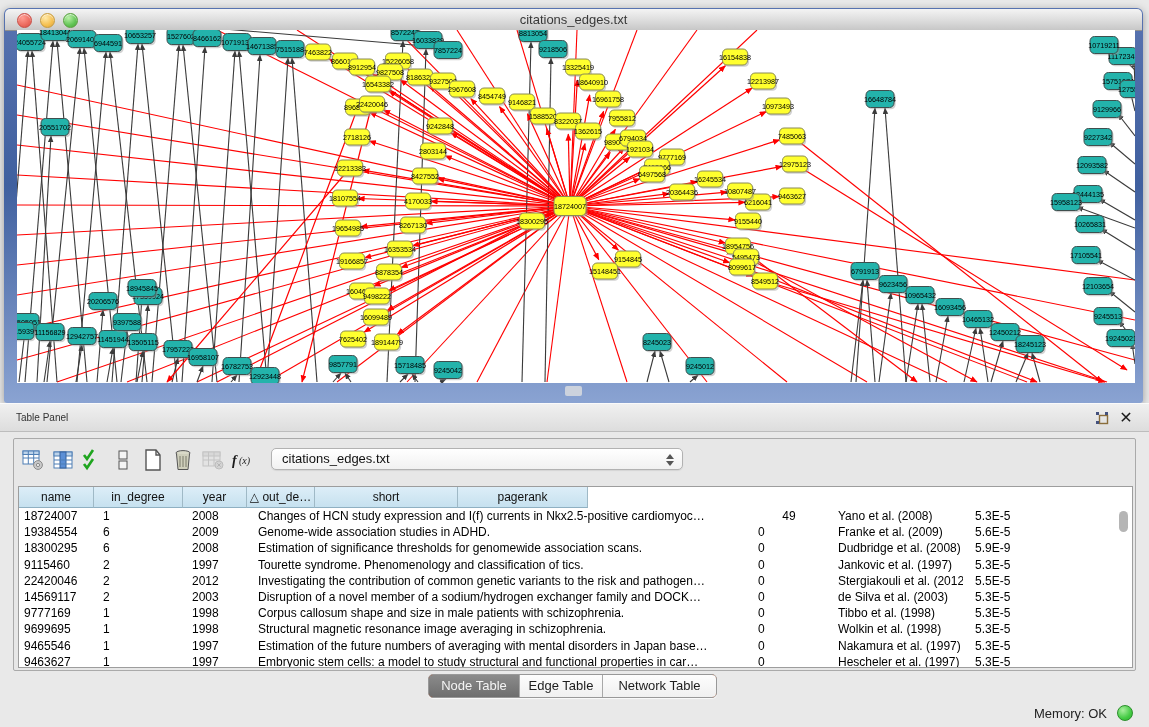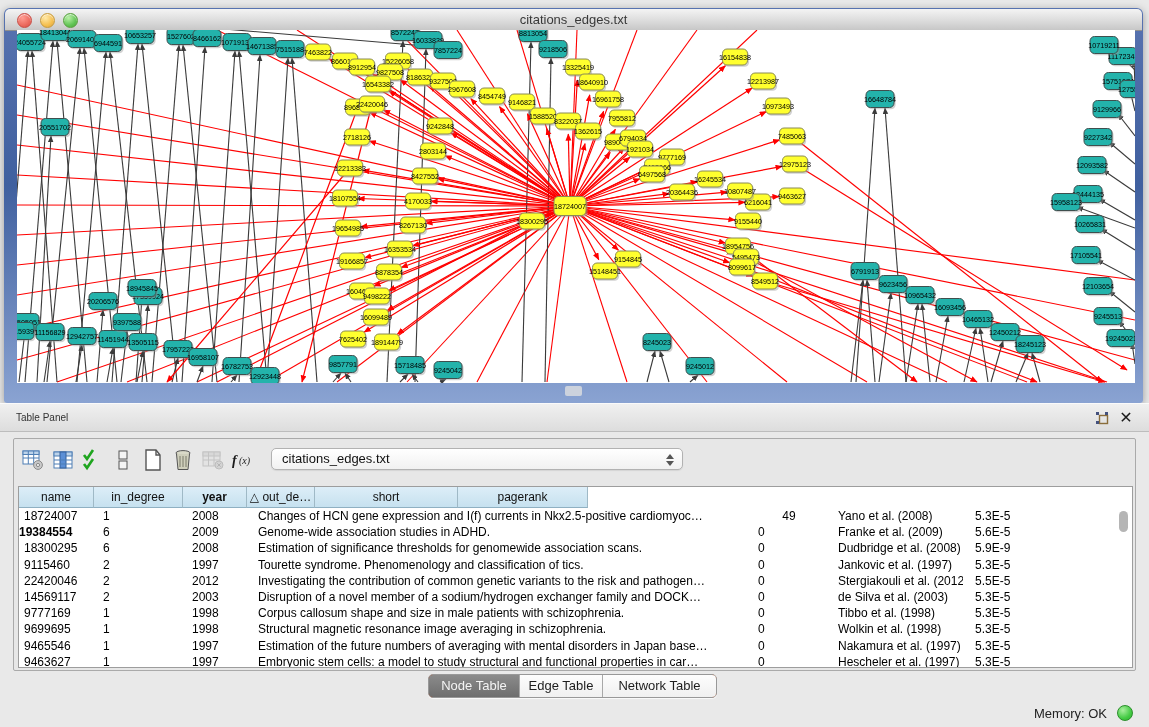--- a/index.html
+++ b/index.html
@@ -945,37 +945,37 @@
       <span>citations_edges.txt</span>
       <span class="arrows">
           <i class="up"></i>
           <i class="dn"></i>
         </span>
     </div>
     <div class="dtable">
       <div class="thead" id="thead">
           <div class="th" style="width: 75px;">name</div>
           <div class="th" style="width: 89px;">in_degree</div>
-          <div class="th" style="width: 64px; font-weight: bold;">year</div>
+          <div class="th" style="width: 64px;">year</div>
           <div class="th" style="width: 68px;">△ out_de…</div>
           <div class="th" style="width: 143px;">short</div>
           <div class="th" style="width: 130px;">pagerank</div>
         </div>
       <div id="tbody">
           <div class="trow">
             <div class="td" style="width: 75px; padding-left: 5px;">18724007</div>
             <div class="td" style="width: 89px; padding-left: 9px;">1</div>
             <div class="td" style="width: 64px; padding-left: 9px;">2008</div>
-            <div class="td" style="width: 505px; padding-left: 11px;">Changes of HCN gene expression and I(f) currents in Nkx2.5-positive cardiomyoc…</div>
+            <div class="td" style="width: 505px; padding-left: 11px;">Changes of HCN study expression and I(f) currents in Nkx2.5-positive cardiomyoc…</div>
             <div class="td" style="width: 68px; padding-left: 6px; text-align: center;">49</div>
             <div class="td" style="width: 143px; padding-left: 18px;">Yano et al. (2008)</div>
             <div class="td" style="width: 130px; padding-left: 12px;">5.3E-5</div>
           </div>
           <div class="trow">
-            <div class="td" style="width: 75px;  font-weight: bold;">19384554</div>
+            <div class="td" style="width: 75px; padding-left: 5px;">19384554</div>
             <div class="td" style="width: 89px; padding-left: 9px;">6</div>
             <div class="td" style="width: 64px; padding-left: 9px;">2009</div>
             <div class="td" style="width: 505px; padding-left: 11px;">Genome-wide association studies in ADHD.</div>
             <div class="td" style="width: 68px; padding-left: 6px;">0</div>
             <div class="td" style="width: 143px; padding-left: 18px;">Franke et al. (2009)</div>
             <div class="td" style="width: 130px; padding-left: 12px;">5.6E-5</div>
           </div>
           <div class="trow">
             <div class="td" style="width: 75px; padding-left: 5px;">18300295</div>
             <div class="td" style="width: 89px; padding-left: 9px;">6</div>

